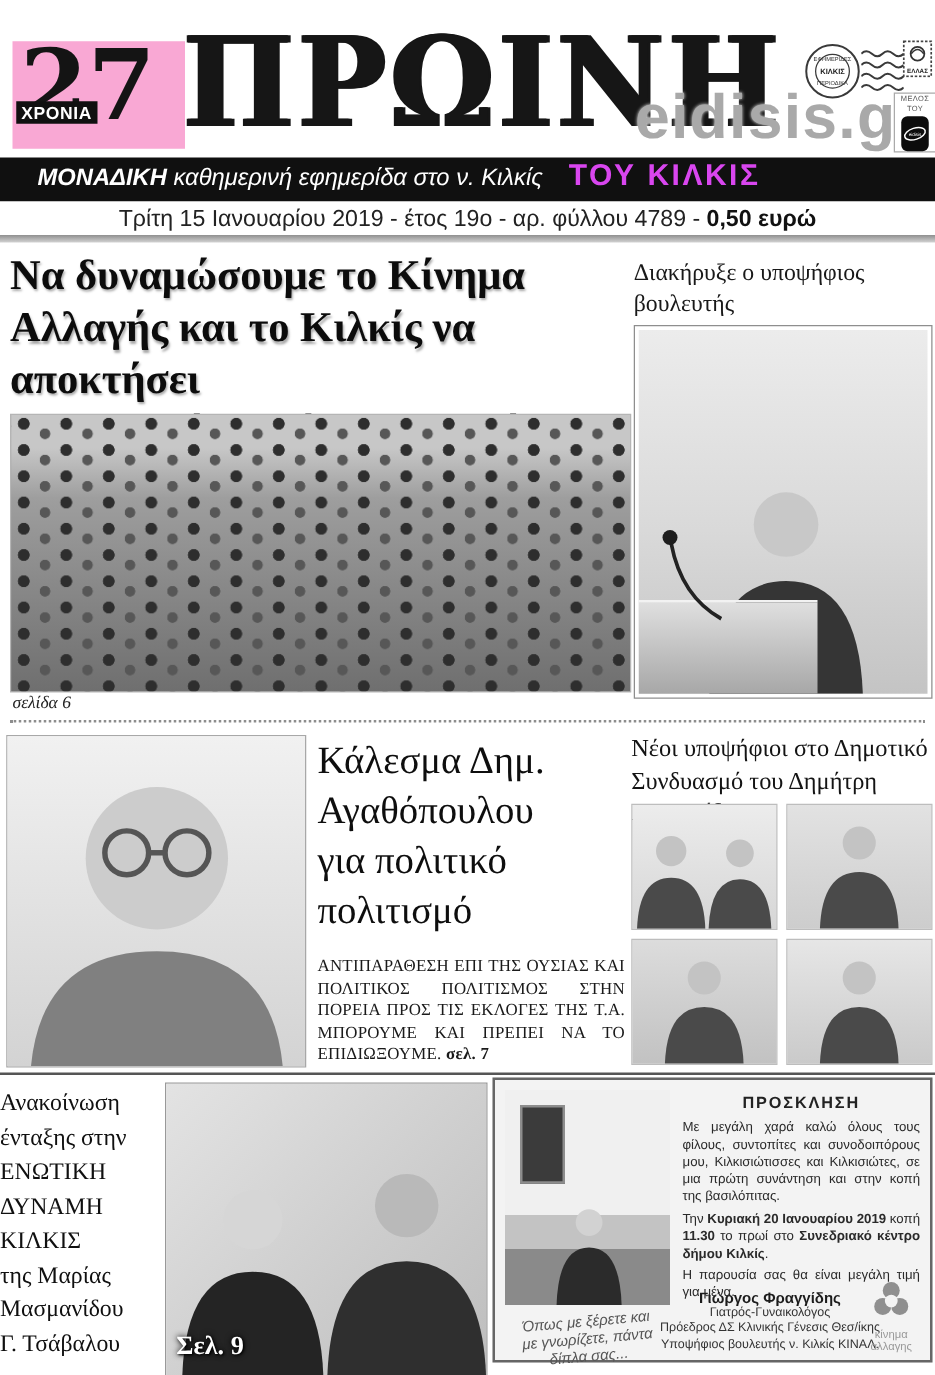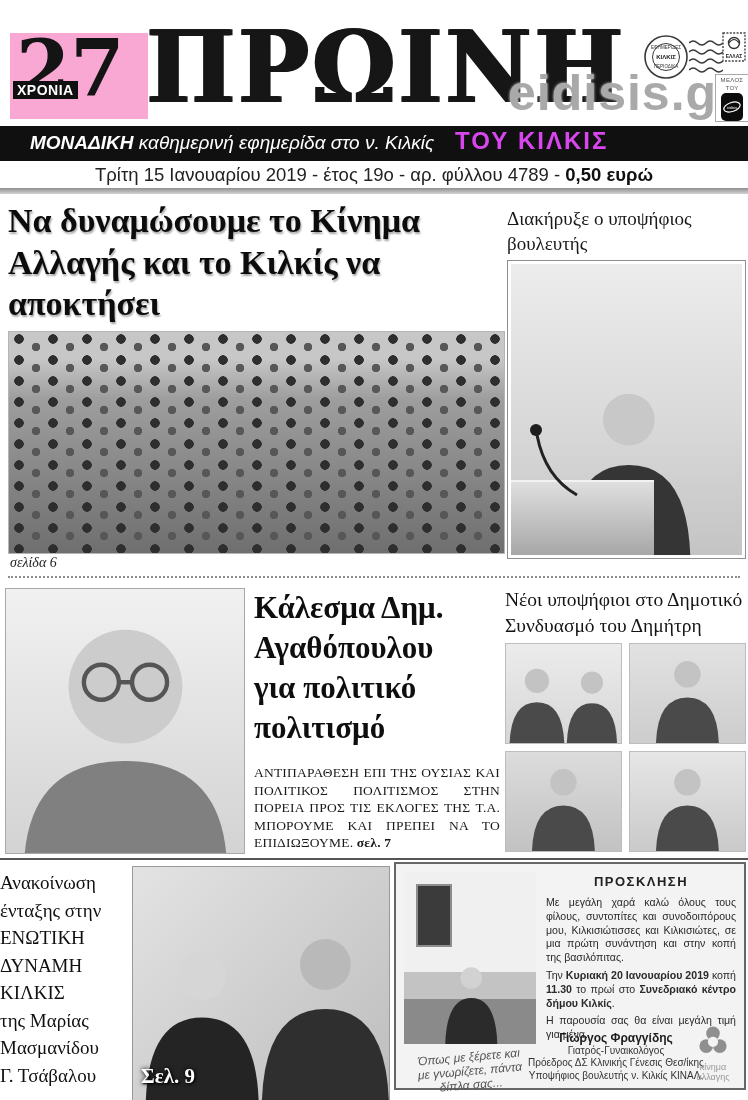--- a/index.html
+++ b/index.html
@@ -61,21 +61,21 @@
        linear-gradient(180deg,#c7c7c7 0 12%,#9e9e9e 30%,#6f6f6f 100%);
      background-size:34px 21px,34px 21px,100% 100%;}
   .photo-caption6{position:absolute;left:10px;top:555px;font-family:Liberation Serif, serif;
                   font-style:italic;font-size:14px;color:#222;}
   .dotted-rule{position:absolute;left:8px;top:576px;width:732px;border-top:2px dotted #8d8d8d;}
 
   
   .portrait-photo{position:absolute;left:5px;top:588px;width:238px;height:264px;border:1px solid #a8a8a8;}
   .ph-portrait{background:linear-gradient(180deg,#f1f1f1,#d3d3d3);}
   .story2-headline{position:absolute;left:254px;top:588px;width:248px;font-family:"Liberation Serif",serif;
-                   font-weight:bold;font-size:31px;line-height:40px;color:#0e0e0e;}
+                   font-weight:normal;font-size:31px;line-height:40px;color:#0e0e0e;}
   .story2-summary{position:absolute;left:254px;top:764px;width:246px;font-family:Liberation Serif, serif;
                   font-size:13.5px;line-height:17.5px;letter-spacing:.2px;color:#1a1a1a;text-align:justify;}
   .story3-kicker{position:absolute;left:505px;top:587px;width:242px;font-family:"Liberation Serif",serif;
                  font-size:19.5px;line-height:25.5px;color:#141414;}
   .cand-grid{position:absolute;left:505px;top:643px;width:241px;height:209px;display:grid;
              grid-template-columns:1fr 1fr;grid-template-rows:1fr 1fr;gap:7px;}
   .cell{position:relative;border:1px solid #bdbdbd;overflow:hidden;}
   .cell-a{background:linear-gradient(180deg,#ececec,#d6d6d6);}
   .cell-b{background:linear-gradient(180deg,#e2e2e2,#cdcdcd);}
   .cell-c{background:linear-gradient(180deg,#dcdcdc,#c2c2c2);}

